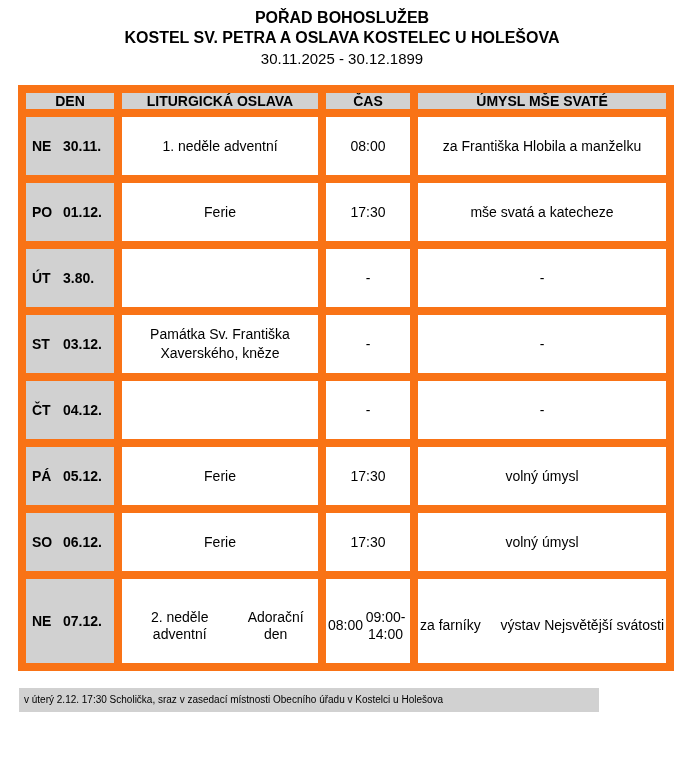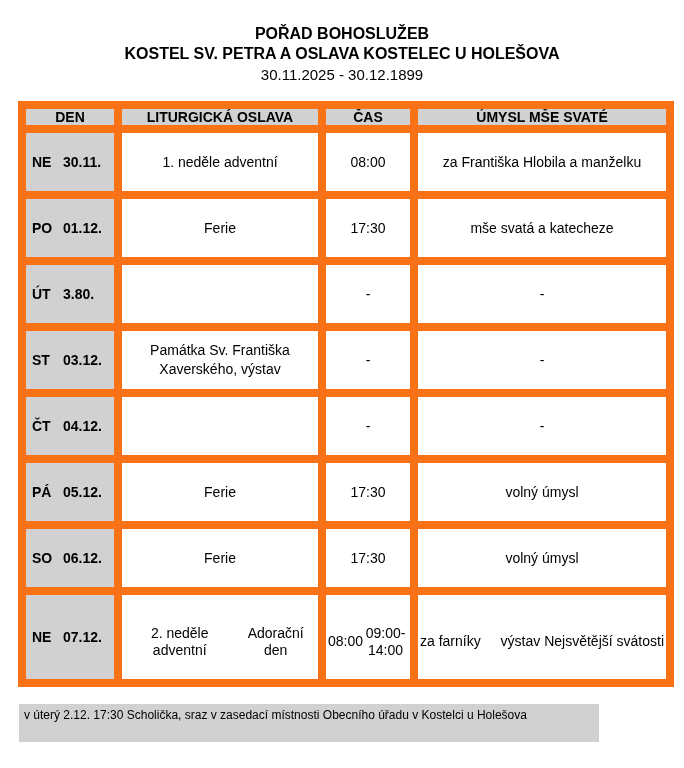--- a/index.html
+++ b/index.html
@@ -5,21 +5,21 @@
   * { margin: 0; padding: 0; box-sizing: border-box; }
   html, body {
     width: 684px; height: 768px;
     background: #ffffff;
     font-family: "Liberation Sans", sans-serif;
     color: #000;
     overflow: hidden;
   }
   .page { width: 684px; height: 768px; position: relative; }
 
-  .titles { padding-top: 24px; text-align: center; }
+  .titles { padding-top: 8px; text-align: center; }
   .title-line { font-size: 16px; font-weight: bold; line-height: 20px; }
   .date-line  { font-size: 15px; font-weight: normal; line-height: 22px; }
 
   table.schedule {
     table-layout: fixed;
     border-collapse: collapse;
     width: 648px;
     margin: 15px 0 0 18px;
     border: 3px solid #000;
   }
@@ -58,23 +58,23 @@
     justify-content: space-between;
     align-items: center;
     padding: 13px 2px 4px 2px;
     line-height: 17px;
   }
 
   .footer-note {
     margin: 17px 0 0 19px;
     width: 580px;
     background: var(--foot-bg);
-    font-size: 12px;
+    font-size: 10px;
     line-height: 21px;
-    padding: 1px 5px 16px 5px;
+    padding: 1px 5px 2px 5px;
   }
 </style>
 </head>
 <body>
 
 <div class="page">
 
   <div class="titles">
     <div class="title-line">POŘAD BOHOSLUŽEB</div>
     <div class="title-line">KOSTEL SV. PETRA A OSLAVA KOSTELEC U HOLEŠOVA</div>
@@ -118,21 +118,21 @@
           <span class="day-abbr">ÚT</span><span>3.80.</span>
         </td>
         <td class="data-cell"></td>
         <td class="data-cell">-</td>
         <td class="data-cell">-</td>
       </tr>
       <tr class="row">
         <td class="day-cell">
           <span class="day-abbr">ST</span><span>03.12.</span>
         </td>
-        <td class="data-cell">Památka Sv. Františka Xaverského, výstav</td>
+        <td class="data-cell">Památka Sv. Františka Xaverského, kněze</td>
         <td class="data-cell">-</td>
         <td class="data-cell">-</td>
       </tr>
       <tr class="row">
         <td class="day-cell">
           <span class="day-abbr">ČT</span><span>04.12.</span>
         </td>
         <td class="data-cell"></td>
         <td class="data-cell">-</td>
         <td class="data-cell">-</td>

